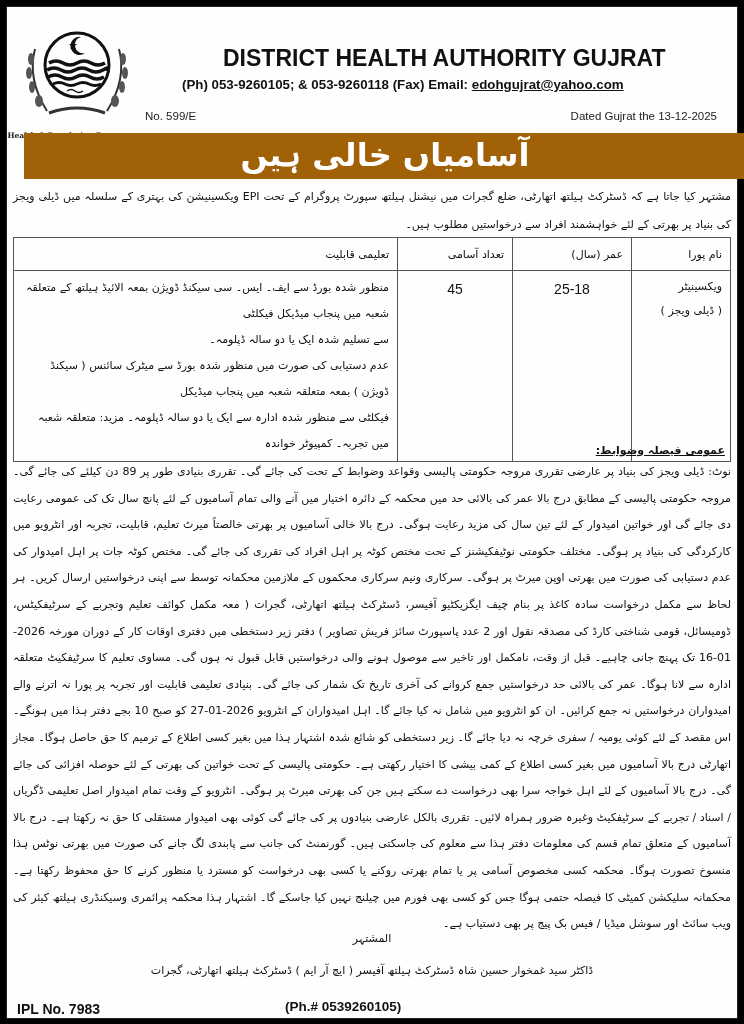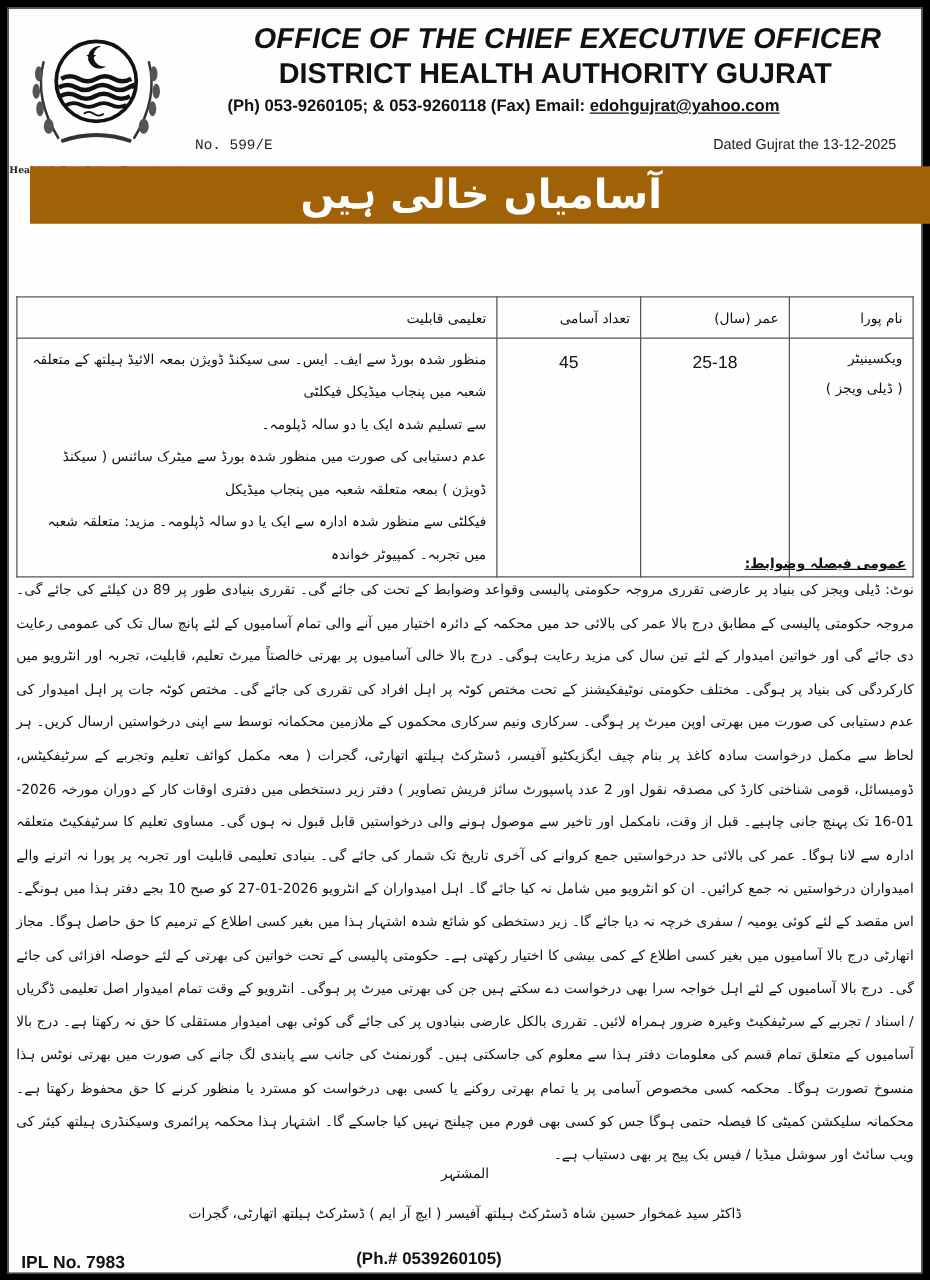--- a/index.html
+++ b/index.html
@@ -24,21 +24,21 @@
   .title2 {
     position: absolute; left: 216px; top: 38px; font-family: "Liberation Sans", sans-serif;
     font-weight: bold; font-size: 23px; color: #111;
   }
   .contact {
     position: absolute; left: 175px; top: 70px; font-family: "Liberation Sans", sans-serif;
     font-weight: bold; font-size: 13.3px; color: #111;
   }
   .contact a { color: #111; text-decoration: underline; }
   .ref-no {
-    position: absolute; left: 149px; top: 103px; font-family: Liberation Mono, monospace;
+    position: absolute; left: 138px; top: 103px; font-family: Liberation Sans, sans-serif;
     font-size: 11.5px; color: #222; text-align: center;
   }
   .dated {
     position: absolute; right: 20px; top: 103px; font-family: "Liberation Sans", sans-serif;
     font-size: 11.5px; color: #222;
   }
   .banner {
     position: absolute; left: 17px; top: 126px; width: 722px; height: 46px; background: #a16207;
     color: #fff; text-align: center; font-size: 32px; font-weight: bold; line-height: 45px;
     direction: rtl; font-family: "DejaVu Sans", sans-serif;
@@ -110,31 +110,31 @@
           <ellipse cx="24" cy="82" rx="4" ry="6"></ellipse>
         <ellipse cx="108" cy="40" rx="3" ry="6"></ellipse>
           <ellipse cx="110" cy="54" rx="3" ry="6"></ellipse>
         <ellipse cx="107" cy="68" rx="3" ry="6"></ellipse>
           <ellipse cx="100" cy="82" rx="4" ry="6"></ellipse>
       </g>
       <path d="M34 94 q28 -10 56 0" stroke="#333" stroke-width="3" fill="none"></path>
     </svg>
     <div class="logo-caption">Health &amp; Population Department</div>
 
-    <div class="title1">OFFICE OF THE CHIEF EXECUTIVE OFFICER</div>
     <div class="title2">DISTRICT HEALTH AUTHORITY GUJRAT</div>
     <div class="contact">
       <span>(Ph) 053-9260105; &amp; 053-9260118 (Fax) Email: </span><a>edohgujrat@yahoo.com</a>
     </div>
     <div class="ref-no">No. 599/E</div>
     <div class="dated">Dated Gujrat the 13-12-2025</div>
   </div>
 
   <div class="banner">آسامیاں خالی ہیں</div>
 
+  <div class="intro urdu">مشتہر کیا جاتا ہے کہ ڈسٹرکٹ ہیلتھ اتھارٹی، ضلع گجرات میں نیشنل ہیلتھ سپورٹ پروگرام کے تحت EPI ویکسینیشن کی بہتری کے سلسلہ میں ڈیلی ویجز کی بنیاد پر بھرتی کے لئے خواہشمند افراد سے درخواستیں مطلوب ہیں۔</div>
 
   <table class="vtable">
     <thead>
       <tr>
         <th class="col-post">نام پورا</th>
         <th class="col-age">عمر (سال)</th>
         <th class="col-count">تعداد آسامی</th>
         <th>تعلیمی قابلیت</th>
       </tr>
     </thead>

